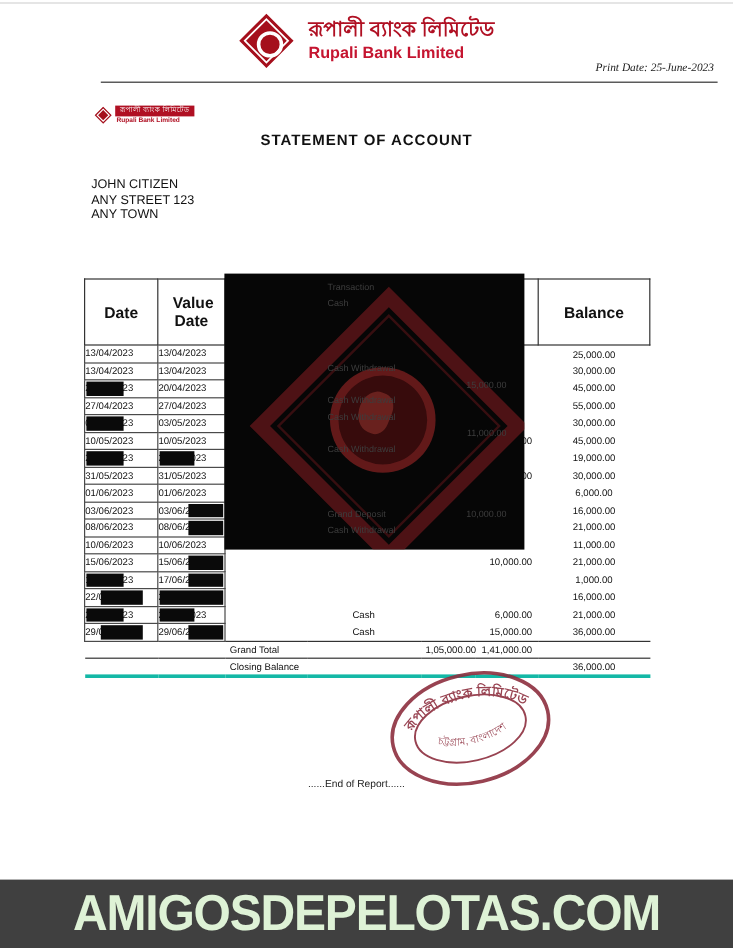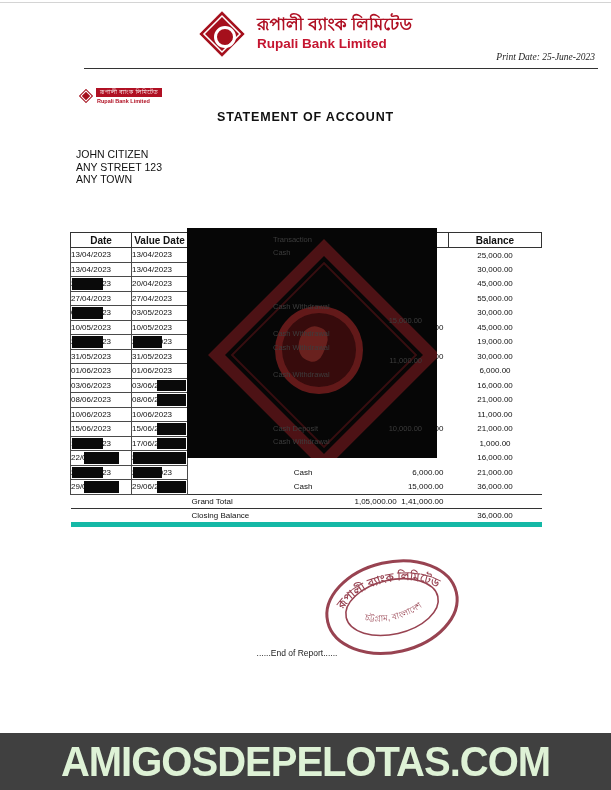--- a/index.html
+++ b/index.html
@@ -25,29 +25,29 @@
   .small-texts{display:flex;flex-direction:column;gap:1px;}
   .small-banner{background:#b01023;color:#fff;font-size:6px;line-height:7px;padding:1px 4px;letter-spacing:0.3px;}
   .small-en{color:#b01023;font-size:5.5px;font-weight:bold;padding-left:1px;}
 
   .doc-title{position:absolute;top:110px;left:0;width:100%;text-align:center;font-size:12.5px;font-weight:bold;letter-spacing:0.8px;}
   .customer{position:absolute;top:148px;left:76px;font-size:10.5px;line-height:12.5px;}
 
   
   .table-wrap{position:absolute;top:232px;left:70px;width:471px;}
   table.stmt{border-collapse:collapse;width:471px;table-layout:fixed;font-size:8px;}
-  .stmt th{border:1px solid #333;height:14px;font-size:10px;font-weight:bold;text-align:center;padding:0;margin-top:47px;}
+  .stmt th{border:1px solid #333;height:14px;font-size:13px;font-weight:bold;text-align:center;padding:12px;margin-top:47px;}
   .stmt tbody td{height:13.5px;position:relative;padding:0 4px;white-space:nowrap;font-size:8px;}
   .stmt tbody td.date,.stmt tbody td.vdate{border:1px solid #4a4a4a;text-align:left;padding:0;}
   .stmt td.desc{text-align:center;}
   .stmt td.wd,.stmt td.dep{text-align:right;padding-right:5px;}
   .stmt td.bal{text-align:center;}
   .stmt tfoot td{height:13px;font-size:8px;padding:0 4px;}
   .stmt tr.grand td{border-top:1px solid #333;border-bottom:1px solid #333;}
-  .stmt tr.closing td{border-bottom:5px solid #14b8a6;margin-top:30px;}
+  .stmt tr.closing td{border-bottom:3px solid #14b8a6;margin-top:30px;}
   .label-c{text-align:left;}
 
   
   .scrib{position:absolute;top:1px;bottom:1px;background:#0a0a0a;display:block;}
   .scrib-l{left:1px;width:52%;}
   .scrib-m{left:22%;width:58%;}
   .scrib-r{right:1px;width:52%;}
   .scrib-h{left:1px;width:96%;}
 
   
@@ -310,21 +310,21 @@
         <i></i>
       </div>
   <div class="hint" style="top: 7px;">Transaction</div>
       <div class="hint" style="top: 20px;">Cash</div>
       <div class="hint" style="top: 74px;">Cash Withdrawal</div>
       <div class="hint amt" style="top: 87.5px;">15,000.00</div>
       <div class="hint" style="top: 101px;">Cash Withdrawal</div>
       <div class="hint" style="top: 114.5px;">Cash Withdrawal</div>
       <div class="hint amt" style="top: 128px;">11,000.00</div>
       <div class="hint" style="top: 141.5px;">Cash Withdrawal</div>
-      <div class="hint" style="top: 195.5px;">Cash Deposit</div>
+      <div class="hint" style="top: 195.5px;">Grand Deposit</div>
       <div class="hint amt" style="top: 195.5px;">10,000.00</div>
       <div class="hint" style="top: 209px;">Cash Withdrawal</div>
     </div>
 </div>
 
 <div class="stamp">
   <svg width="145" height="102" viewBox="0 0 145 102" xmlns="http://www.w3.org/2000/svg">
     <ellipse cx="72" cy="51" rx="66" ry="45" fill="none" stroke="#8d2f3f" stroke-width="3"></ellipse>
     <ellipse cx="72" cy="51" rx="47" ry="27" fill="none" stroke="#8d2f3f" stroke-width="1.6"></ellipse>
     <path id="stamp-arc-top" d="M 12 60 A 61 42 0 0 1 132 60" fill="none"></path>

